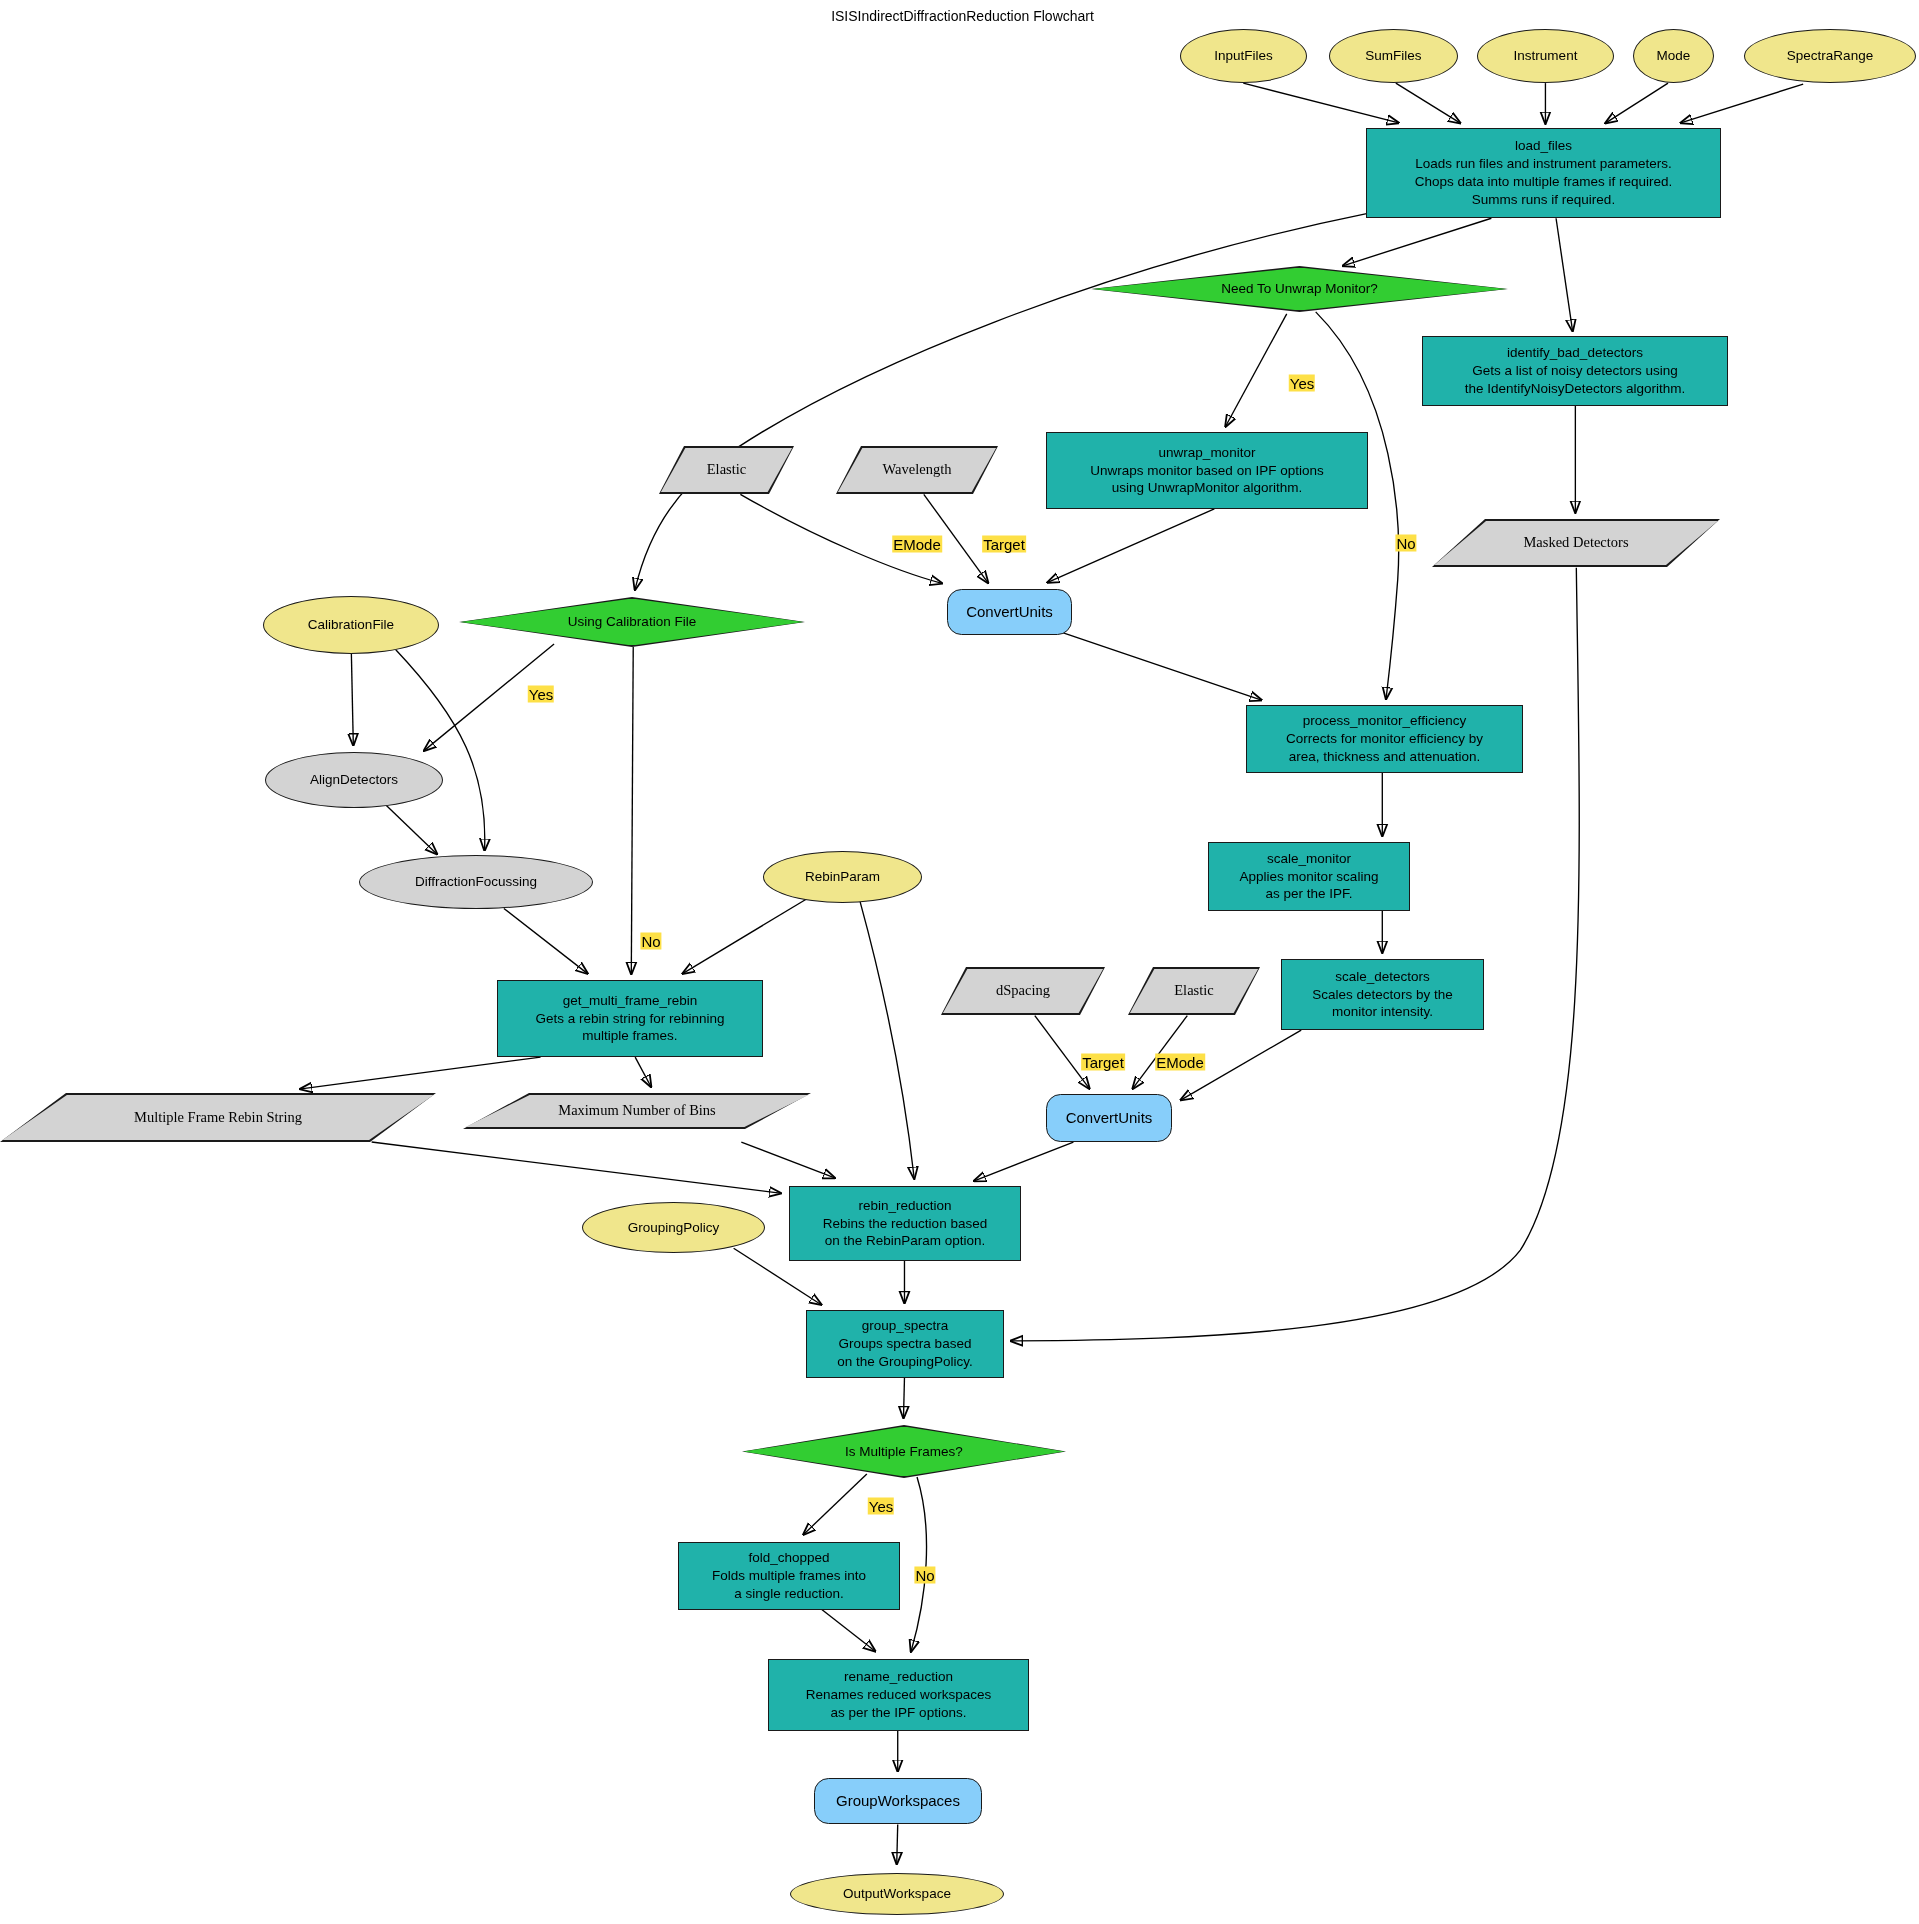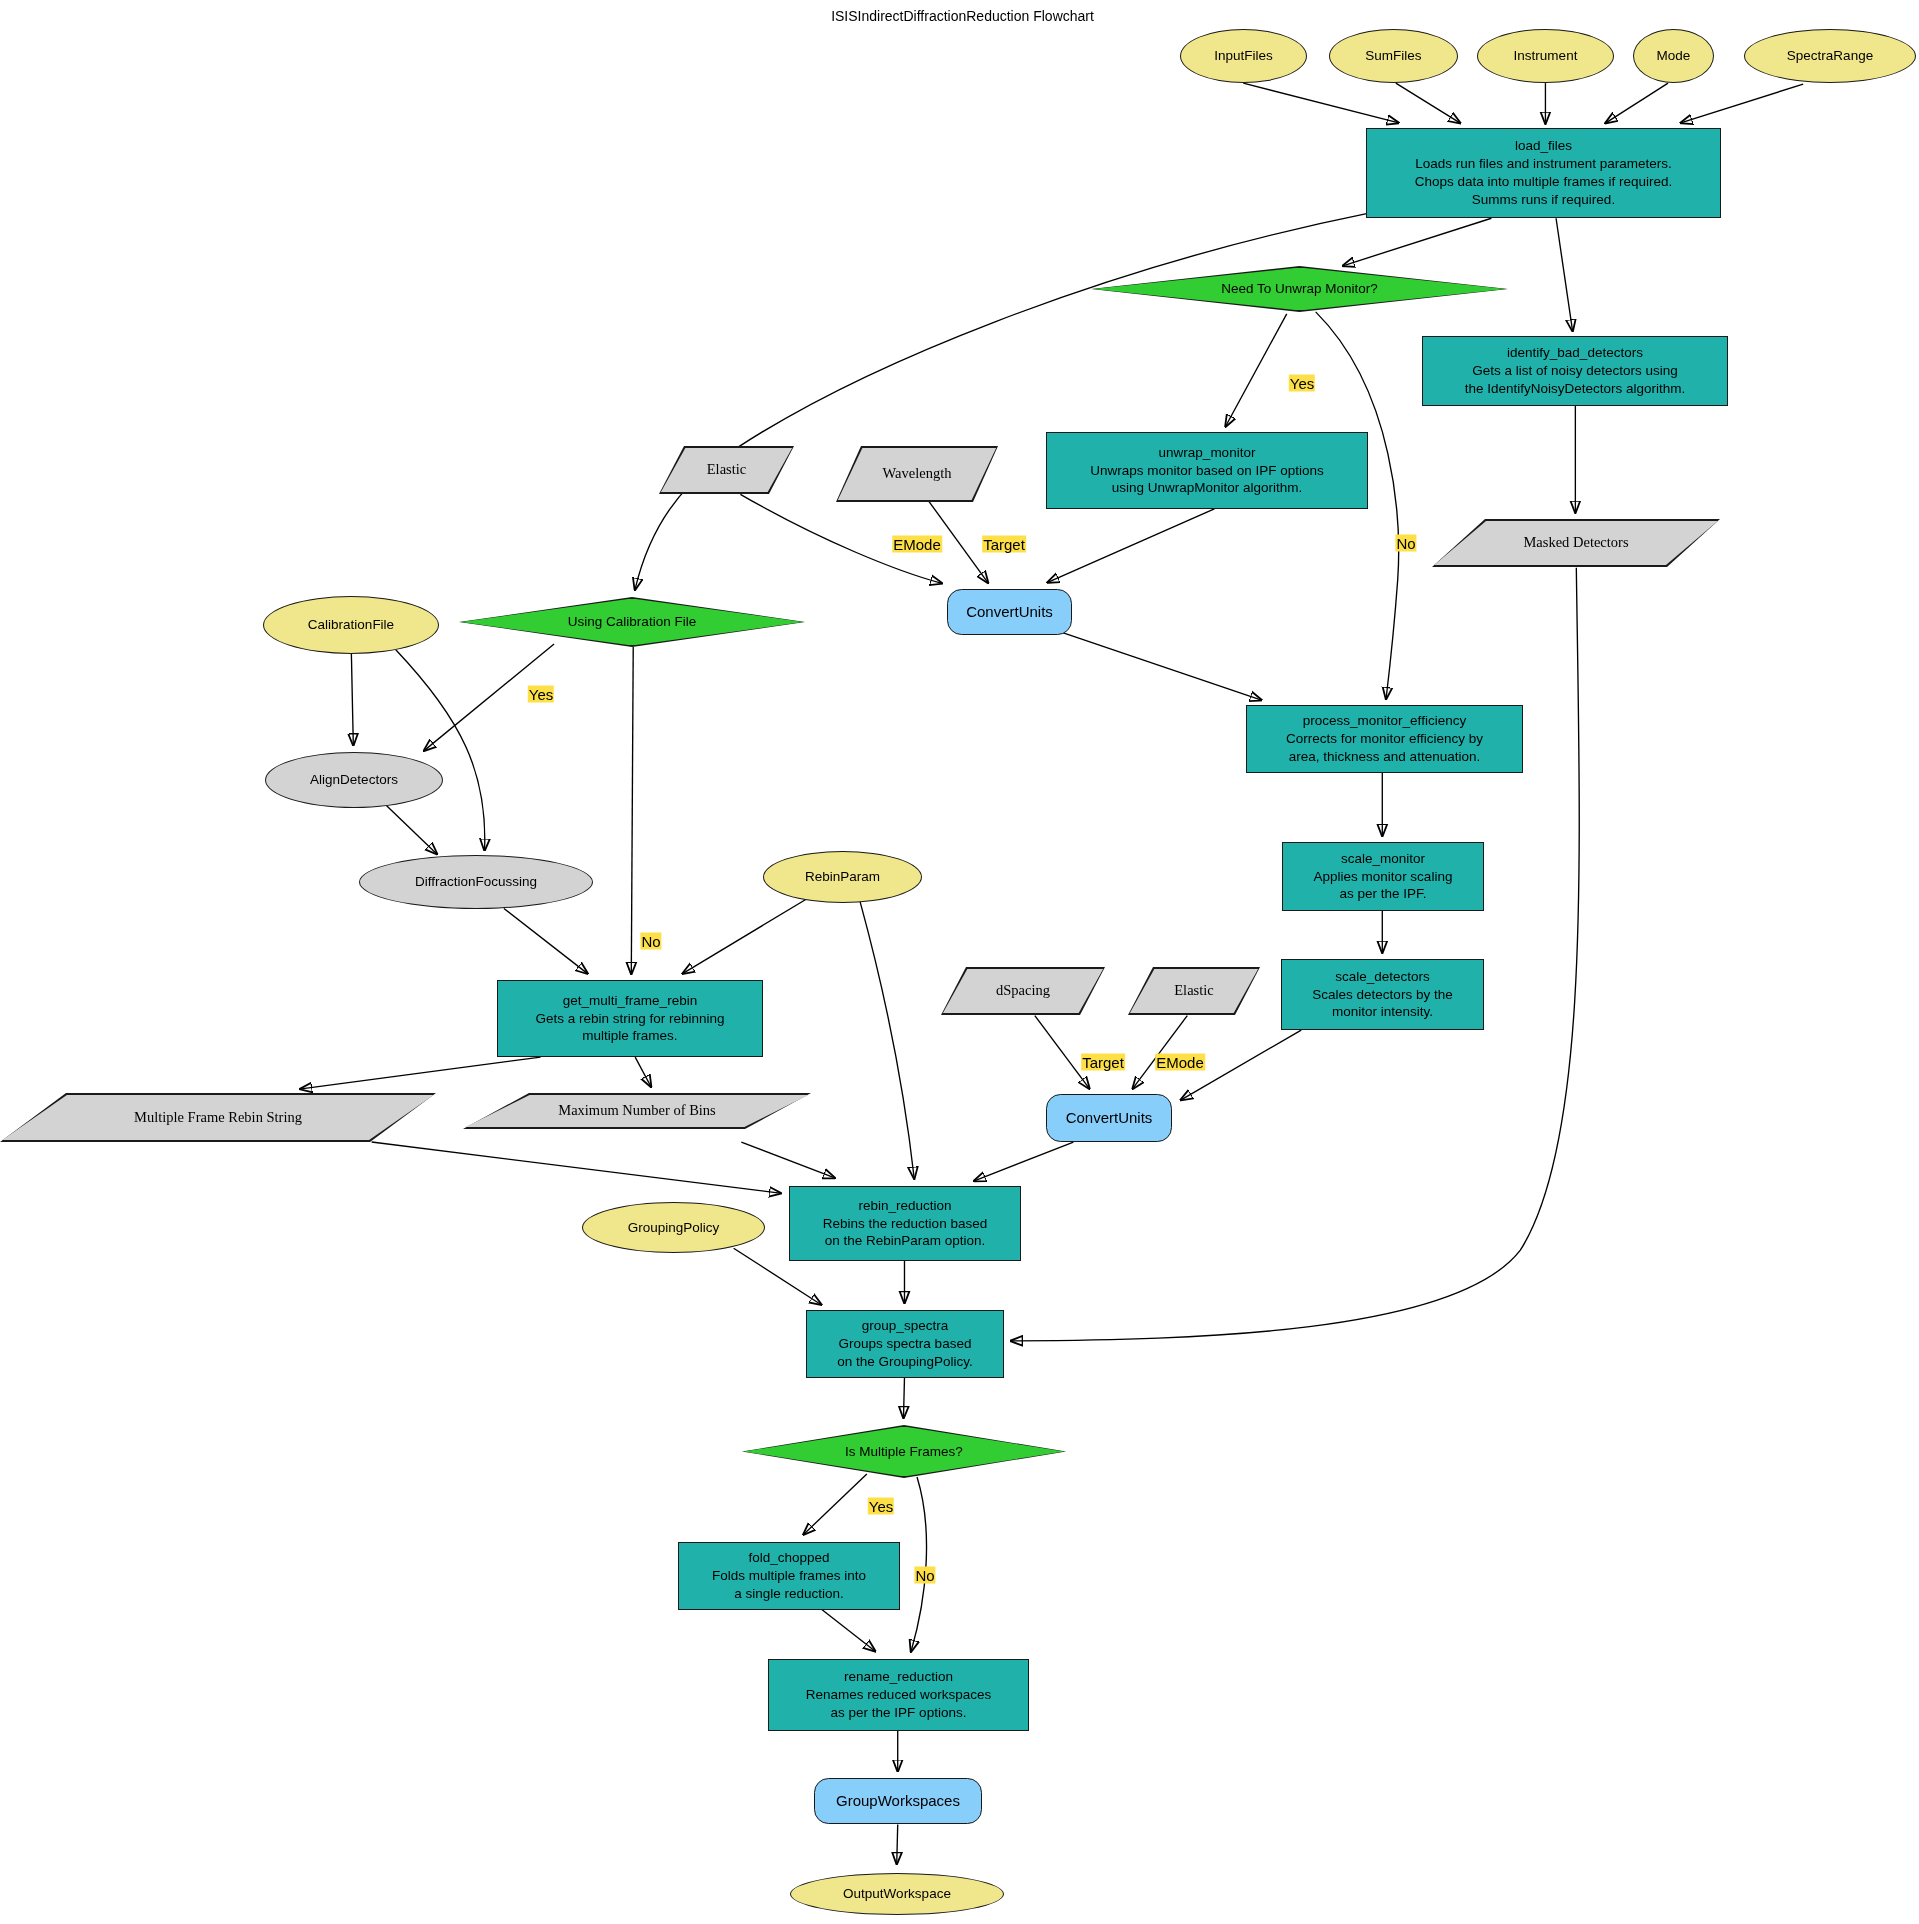--- a/index.html
+++ b/index.html
@@ -102,21 +102,21 @@
 using UnwrapMonitor algorithm.</span></div>
 
   <div class="n rect" style="left:1422px;top:336px;width:306px;height:70px"><span>identify_bad_detectors
 Gets a list of noisy detectors using
 the IdentifyNoisyDetectors algorithm.</span></div>
 
   <div class="n poly pgram" style="left:659px;top:446px;width:135px;height:48px">
     <span class="bg"></span><span class="fg"></span>
     <span class="lbl">Elastic</span>
   </div>
-  <div class="n poly pgram" style="left:836px;top:446px;width:162px;height:56px">
+  <div class="n poly pgram" style="left:836px;top:446px;width:162px;height:48px">
     <span class="bg"></span><span class="fg"></span>
     <span class="lbl">Wavelength</span>
   </div>
 
   <div class="n blue" style="left:947px;top:589px;width:125px;height:46px"><span>ConvertUnits</span></div>
 
   <div class="n poly pgram" style="left:1432px;top:519px;width:288px;height:48px;--slant:53px">
     <span class="bg"></span><span class="fg"></span>
     <span class="lbl">Masked Detectors</span>
   </div>
@@ -127,21 +127,21 @@
     <span class="lbl">Using Calibration File</span>
   </div>
 
   <div class="n ell grayf" style="left:265px;top:752px;width:178px;height:56px"><span>AlignDetectors</span></div>
   <div class="n ell grayf" style="left:359px;top:855px;width:234px;height:54px"><span>DiffractionFocussing</span></div>
   <div class="n ell yellow" style="left:763px;top:851px;width:159px;height:52px"><span>RebinParam</span></div>
 
   <div class="n rect" style="left:1246px;top:705px;width:277px;height:68px"><span>process_monitor_efficiency
 Corrects for monitor efficiency by
 area, thickness and attenuation.</span></div>
-  <div class="n rect" style="left:1282px;top:842px;width:202px;height:69px"><span>scale_monitor
+  <div class="n rect" style="left:1208px;top:842px;width:202px;height:69px"><span>scale_monitor
 Applies monitor scaling
 as per the IPF.</span></div>
   <div class="n rect" style="left:1281px;top:959px;width:203px;height:71px"><span>scale_detectors
 Scales detectors by the
 monitor intensity.</span></div>
 
   <div class="n rect" style="left:497px;top:980px;width:266px;height:77px"><span>get_multi_frame_rebin
 Gets a rebin string for rebinning
 multiple frames.</span></div>
 

